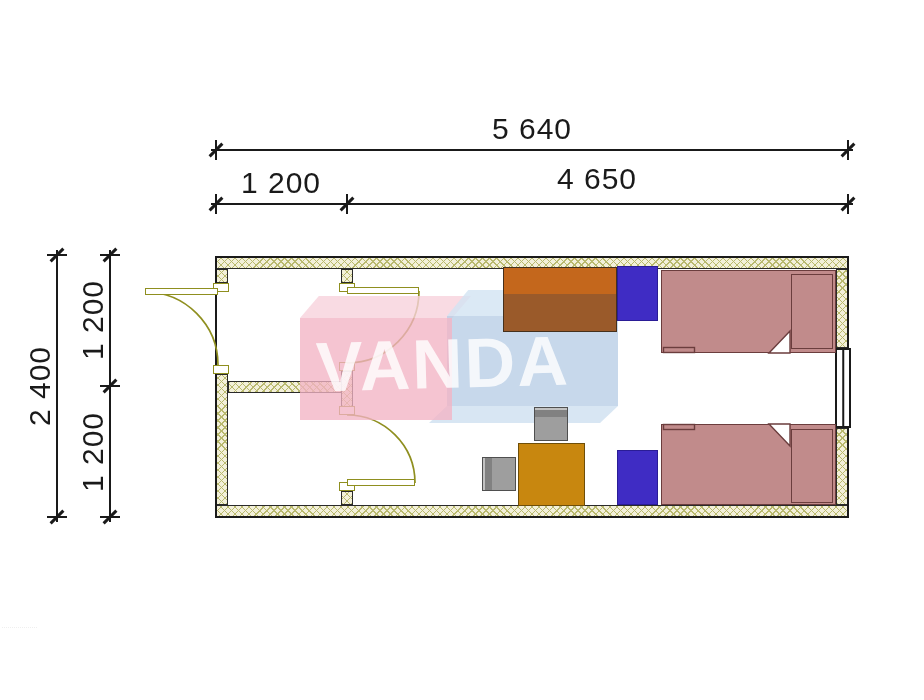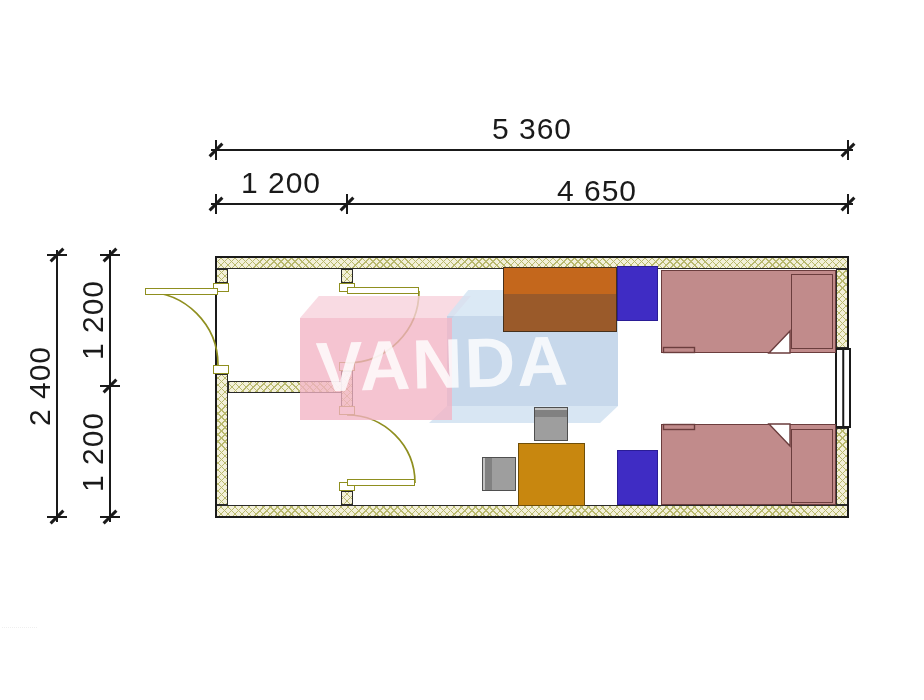--- a/index.html
+++ b/index.html
@@ -83,33 +83,33 @@
 <body>
 
 <div id="stage">
 
   <div>
     <div class="dimline" style="left:211px;top:149px;width:642px;height:2px;"></div>
     <div class="cxv" style="left:216px;top:150px;"></div>
     <div class="cxv" style="left:848px;top:150px;"></div>
     <div class="tick" style="left:216px;top:150px;"></div>
     <div class="tick" style="left:848px;top:150px;"></div>
-    <div class="dimlabel" style="left:532px;top:146px;">5 360</div>
+    <div class="dimlabel" style="left:532px;top:146px;">5 640</div>
   </div>
 
   <div>
     <div class="dimline" style="left:211px;top:203px;width:642px;height:2px;"></div>
     <div class="cxv" style="left:216px;top:204px;"></div>
     <div class="cxv" style="left:347px;top:204px;"></div>
     <div class="cxv" style="left:848px;top:204px;"></div>
     <div class="tick" style="left:216px;top:204px;"></div>
     <div class="tick" style="left:347px;top:204px;"></div>
     <div class="tick" style="left:848px;top:204px;"></div>
     <div class="dimlabel" style="left:281px;top:200px;">1 200</div>
-    <div class="dimlabel" style="left:597px;top:208px;">4 650</div>
+    <div class="dimlabel" style="left:597px;top:196px;">4 650</div>
   </div>
 
   <div>
     <div class="dimline" style="left:56px;top:250px;width:2px;height:272px;"></div>
     <div class="cxh" style="left:57px;top:255px;"></div>
     <div class="cxh" style="left:57px;top:517px;"></div>
     <div class="tick" style="left:57px;top:255px;"></div>
     <div class="tick" style="left:57px;top:517px;"></div>
     <div class="dimlabel-v" style="left:40px;top:386px;">2 400</div>
   </div>

